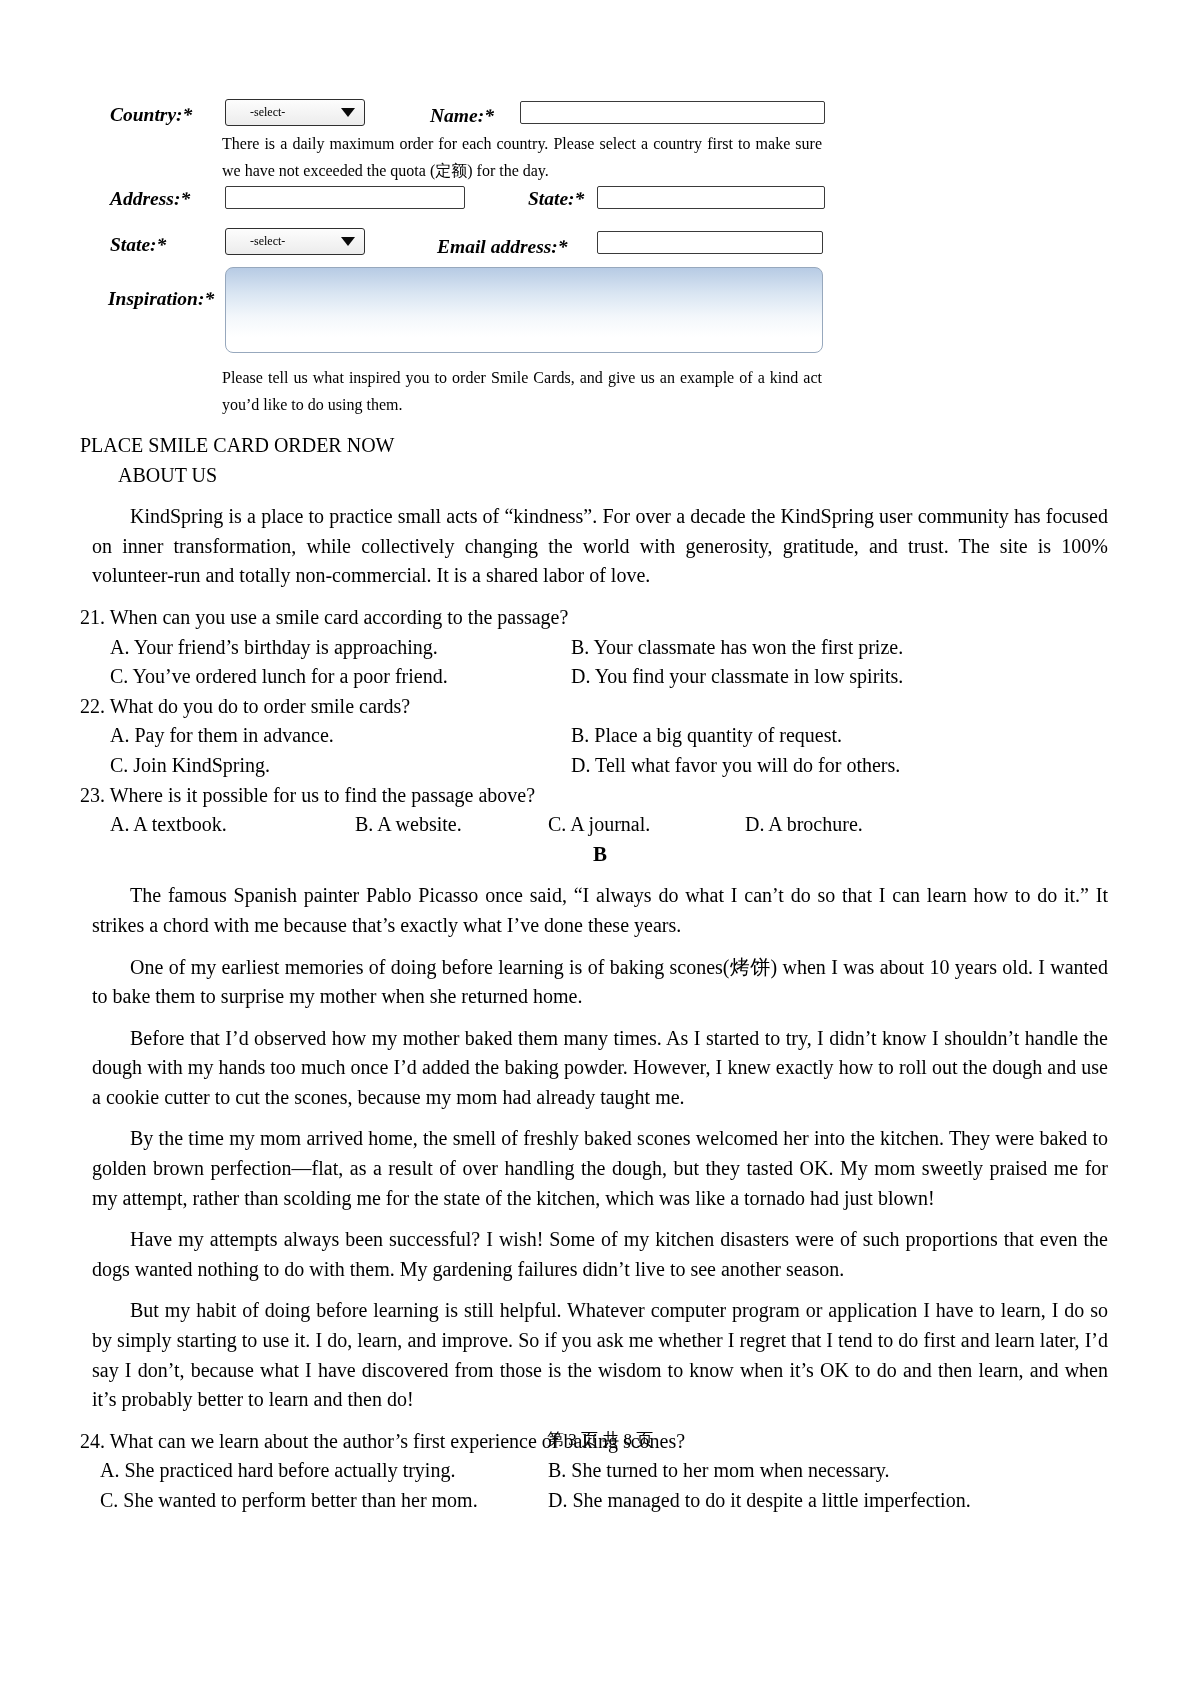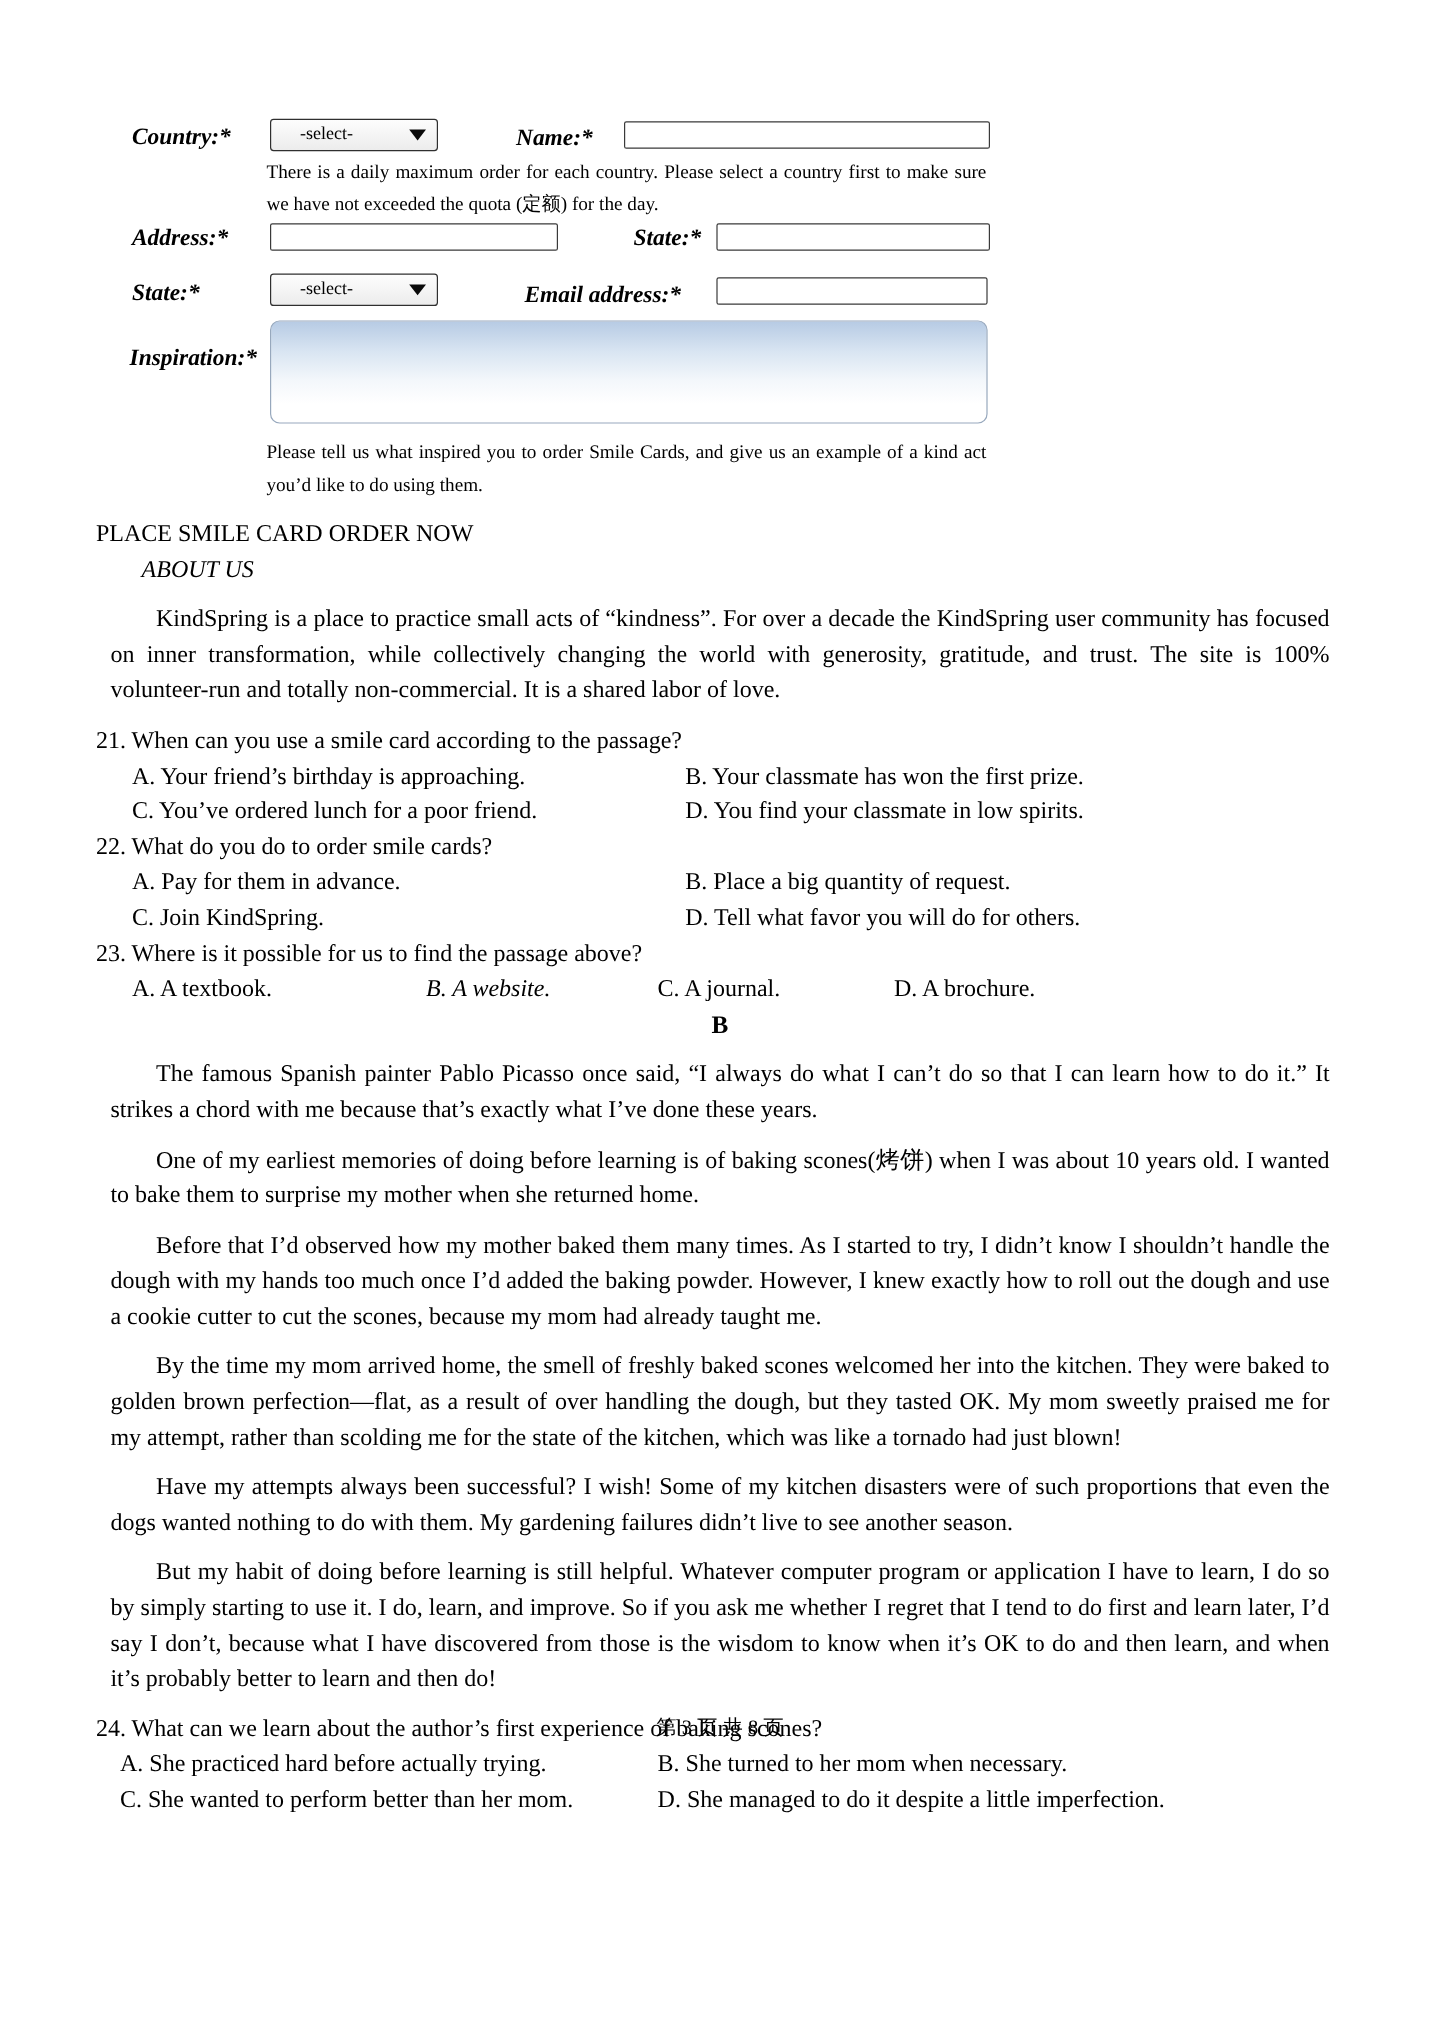--- a/index.html
+++ b/index.html
@@ -13,39 +13,39 @@
   .form-area{position:absolute;left:0;top:0;width:1200px;height:430px;}
   .flabel{position:absolute;font-weight:700;font-size:19.5px;white-space:nowrap;font-style:italic;}
   .finput{
     position:absolute;height:23px;border:1.5px solid #3a3a3a;background:#fff;
     border-radius:2px;padding:0 4px;font:inherit;font-size:16px;
   }
   .fselect{
     position:absolute;height:27px;border:1.5px solid #2f2f2f;border-radius:3px;
     background:linear-gradient(#fdfdfd,#ececec);
     display:flex;align-items:center;justify-content:space-between;
-    padding:0 9px 0 24px;font-size:15px;cursor:pointer;
+    padding:0 9px 0 24px;font-size:12px;cursor:pointer;
   }
   .tri{width:0;height:0;border-left:7px solid transparent;border-right:7px solid transparent;border-top:9px solid #0a0a0a;}
   .fnote{position:absolute;font-size:16px;line-height:27.2px;text-align:justify;}
   .ftextarea{
     position:absolute;border:1px solid #97a8bd;border-radius:8px;resize:none;
     background:linear-gradient(180deg,#b7cbe4 0%,#d9e5f2 30%,#f3f7fb 58%,#ffffff 82%);
     font:inherit;padding:4px 8px;
   }
   
   .doc{position:absolute;left:80px;top:431px;width:1040px;font-size:20px;line-height:29.6px;}
   .para{margin:12px;text-indent:38px;text-align:justify;}
   .stem{margin:0;}
-  .indent1{padding-left:38px;font-style:italic;}
+  .indent1{padding-left:38px;}
   .opt-row{display:flex;padding-left:30px;gap:23px;}
   .opt-row .col-a{width:438px;flex:0 0 auto;}
   .opt-row4{display:flex;padding-left:30px;}
   .opt-row4 .c1{width:245px;flex:0 0 auto;}
-  .opt-row4 .c2{width:193px;flex:0 0 auto;font-style:italic;}
+  .opt-row4 .c2{width:193px;flex:0 0 auto;}
   .opt-row4 .c3{width:197px;flex:0 0 auto;}
   .opt-row24{display:flex;padding-left:20px;}
   .opt-row24 .col-a{width:448px;flex:0 0 auto;}
   .sec-b{text-align:center;font-weight:700;font-size:21px;margin:0;}
   .footer{position:absolute;left:0;top:1428px;width:100%;text-align:center;font-size:17px;}
 </style>
 </head>
 <body>
 
 <div class="page">

